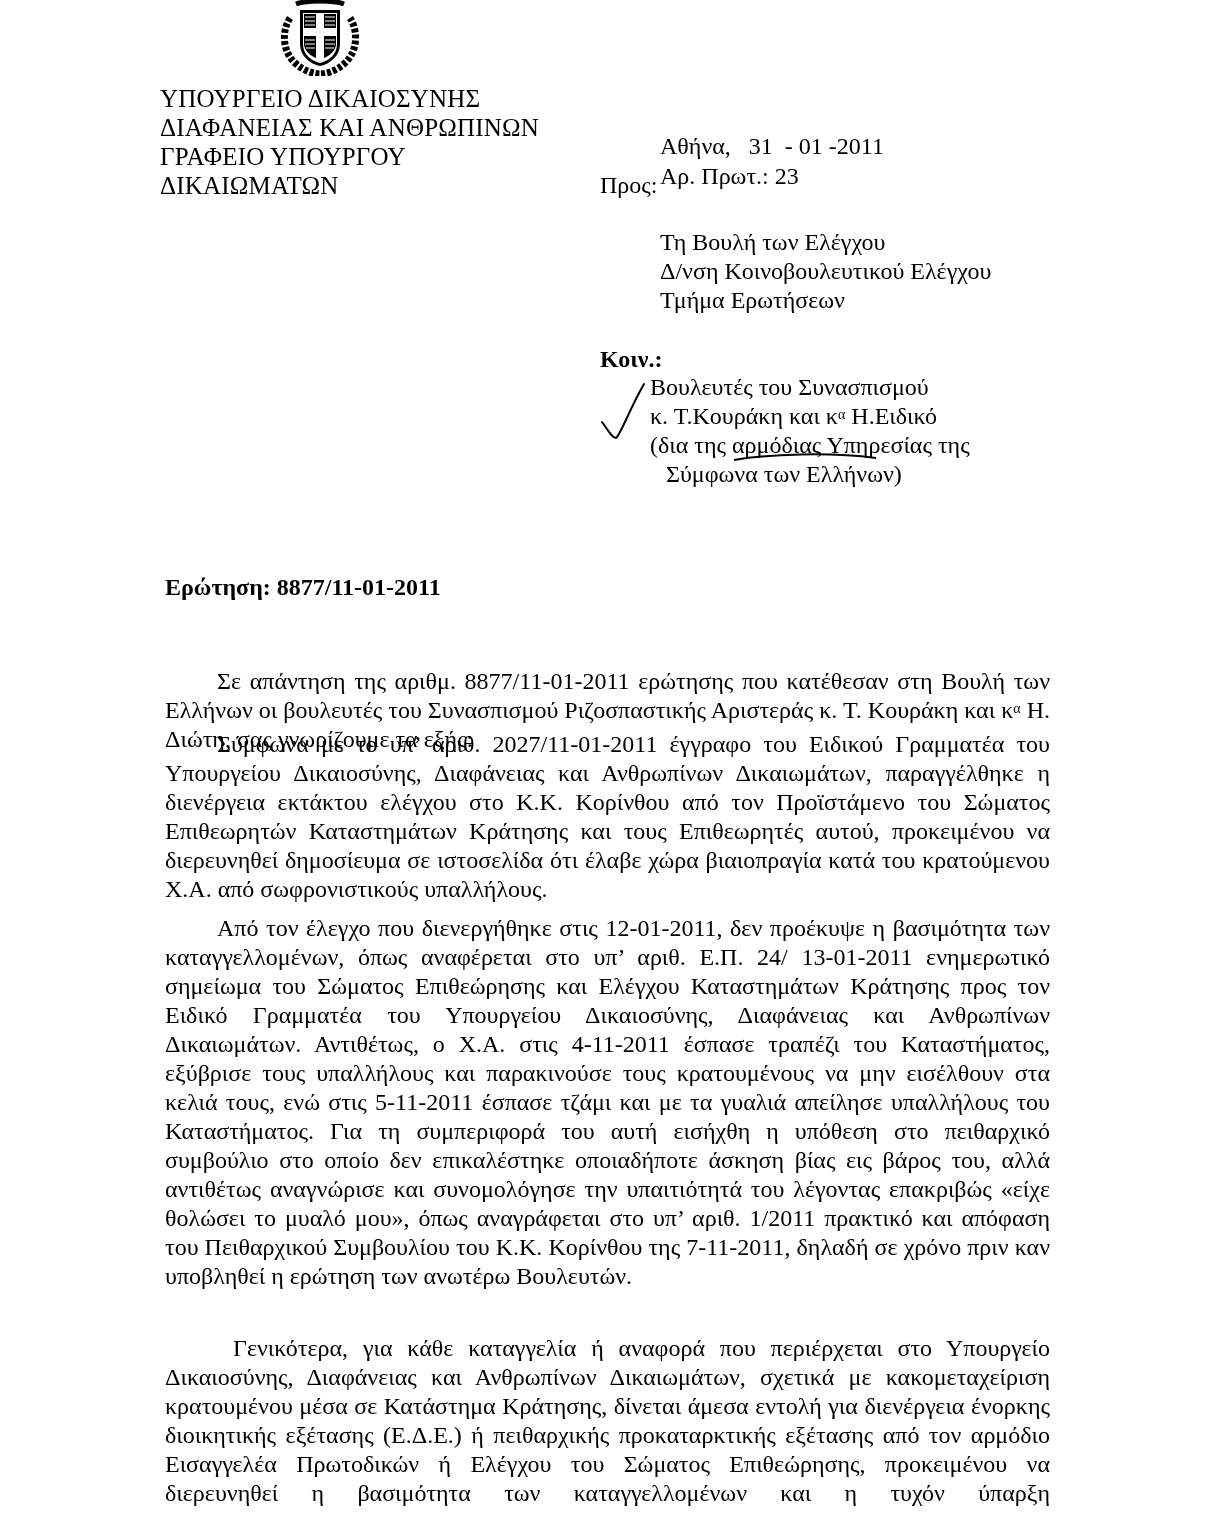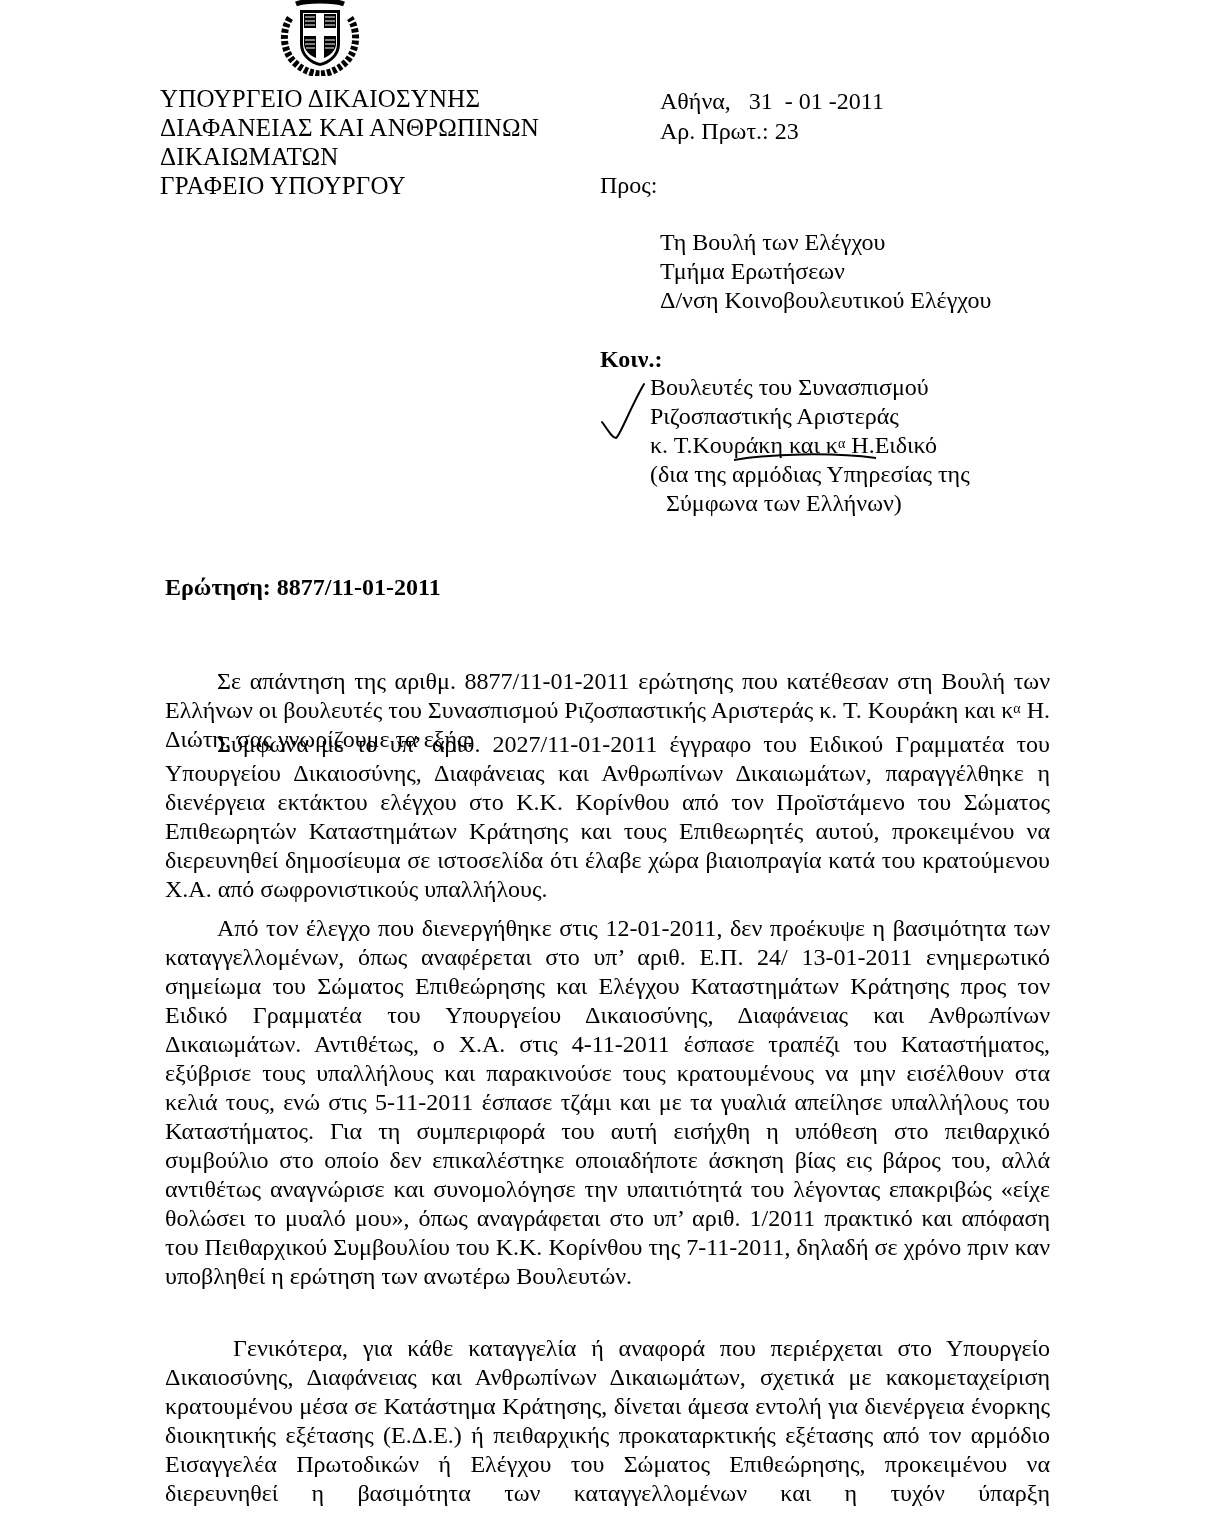--- a/index.html
+++ b/index.html
@@ -53,43 +53,42 @@
       <line x1="30" y1="48" x2="39" y2="48"></line>
     <line x1="49" y1="40" x2="59" y2="40"></line>
       <line x1="49" y1="44" x2="59" y2="44"></line>
       <line x1="49" y1="48" x2="58" y2="48"></line>
   </g>
 </svg>
 
 <div class="abs hdr">
   <div>ΥΠΟΥΡΓΕΙΟ ΔΙΚΑΙΟΣΥΝΗΣ</div>
   <div>ΔΙΑΦΑΝΕΙΑΣ ΚΑΙ ΑΝΘΡΩΠΙΝΩΝ</div>
+  <div>ΓΡΑΦΕΙΟ ΥΠΟΥΡΓΟΥ</div>
   <div>ΔΙΚΑΙΩΜΑΤΩΝ</div>
-  <div>ΓΡΑΦΕΙΟ ΥΠΟΥΡΓΟΥ</div>
 </div>
 
 <div class="abs dateblk">
-  <div style="white-space:pre;">Αθήνα,   31  - 01 -2011</div>
+  <div style="white-space:pre;margin-top:45px;">Αθήνα,   31  - 01 -2011</div>
   <div>Αρ. Πρωτ.: 23</div>
 </div>
 
 <div class="abs pros">Προς:</div>
 <div class="abs recip">
   <div>Τη Βουλή των Ελέγχου</div>
+  <div>Δ/νση Κοινοβουλευτικού Ελέγχου</div>
   <div>Τμήμα Ερωτήσεων</div>
-  <div>Δ/νση Κοινοβουλευτικού Ελέγχου</div>
 </div>
 
 <div class="abs koin">Κοιν.:</div>
 <svg class="abs check" viewBox="0 0 50 62">
   <path d="M4 42 C10 50 14 58 18 58 C22 56 32 28 46 4" fill="none" stroke="#000" stroke-width="2" stroke-linecap="round"></path>
 </svg>
 <div class="abs cc">
   <div>Βουλευτές του Συνασπισμού</div>
-  <div>Ριζοσπαστικής Αριστεράς</div>
   <div><span>κ. Τ.Κουράκη και κ</span><sup>α</sup><span> Η.Ειδικό</span></div>
   <div>(δια της αρμόδιας Υπηρεσίας της</div>
   <div class="indent">Σύμφωνα των Ελλήνων)</div>
 </div>
 <svg class="abs underline-stroke" viewBox="0 0 150 14">
   <path d="M4 10 C40 4 100 2 146 8" fill="none" stroke="#000" stroke-width="2"></path>
 </svg>
 
 <div class="abs subject">Ερώτηση: 8877/11-01-2011</div>
 

